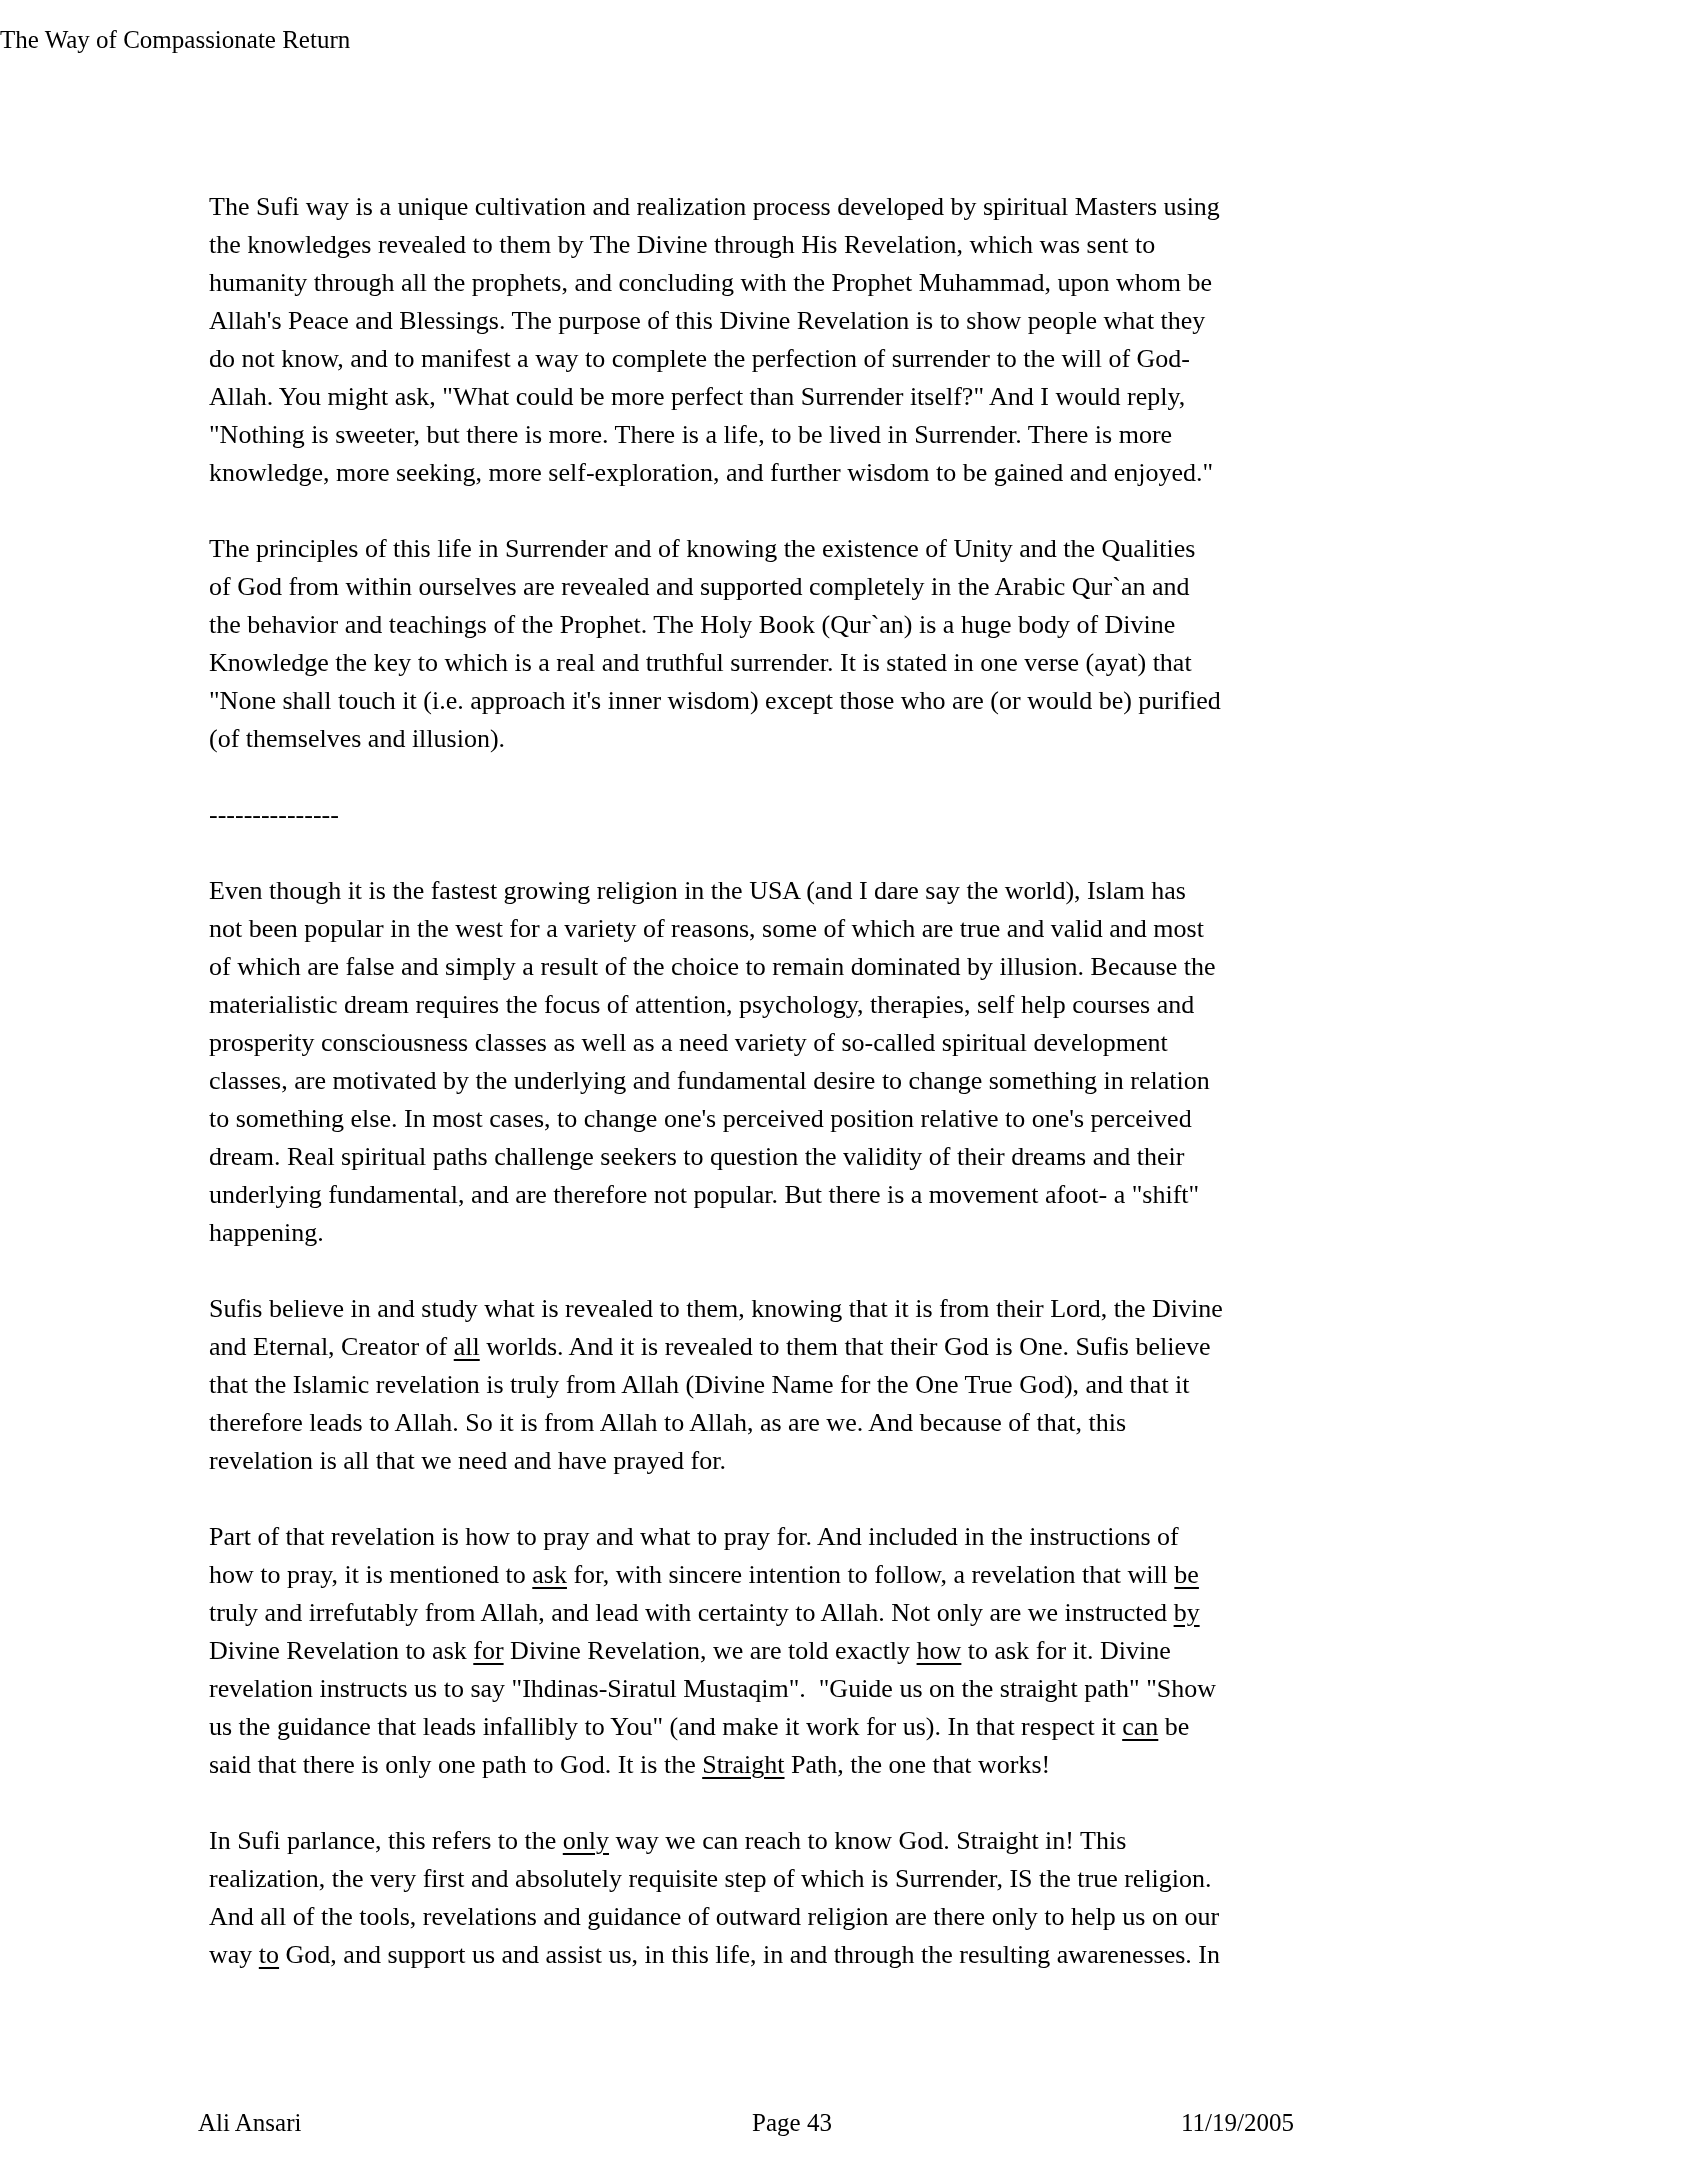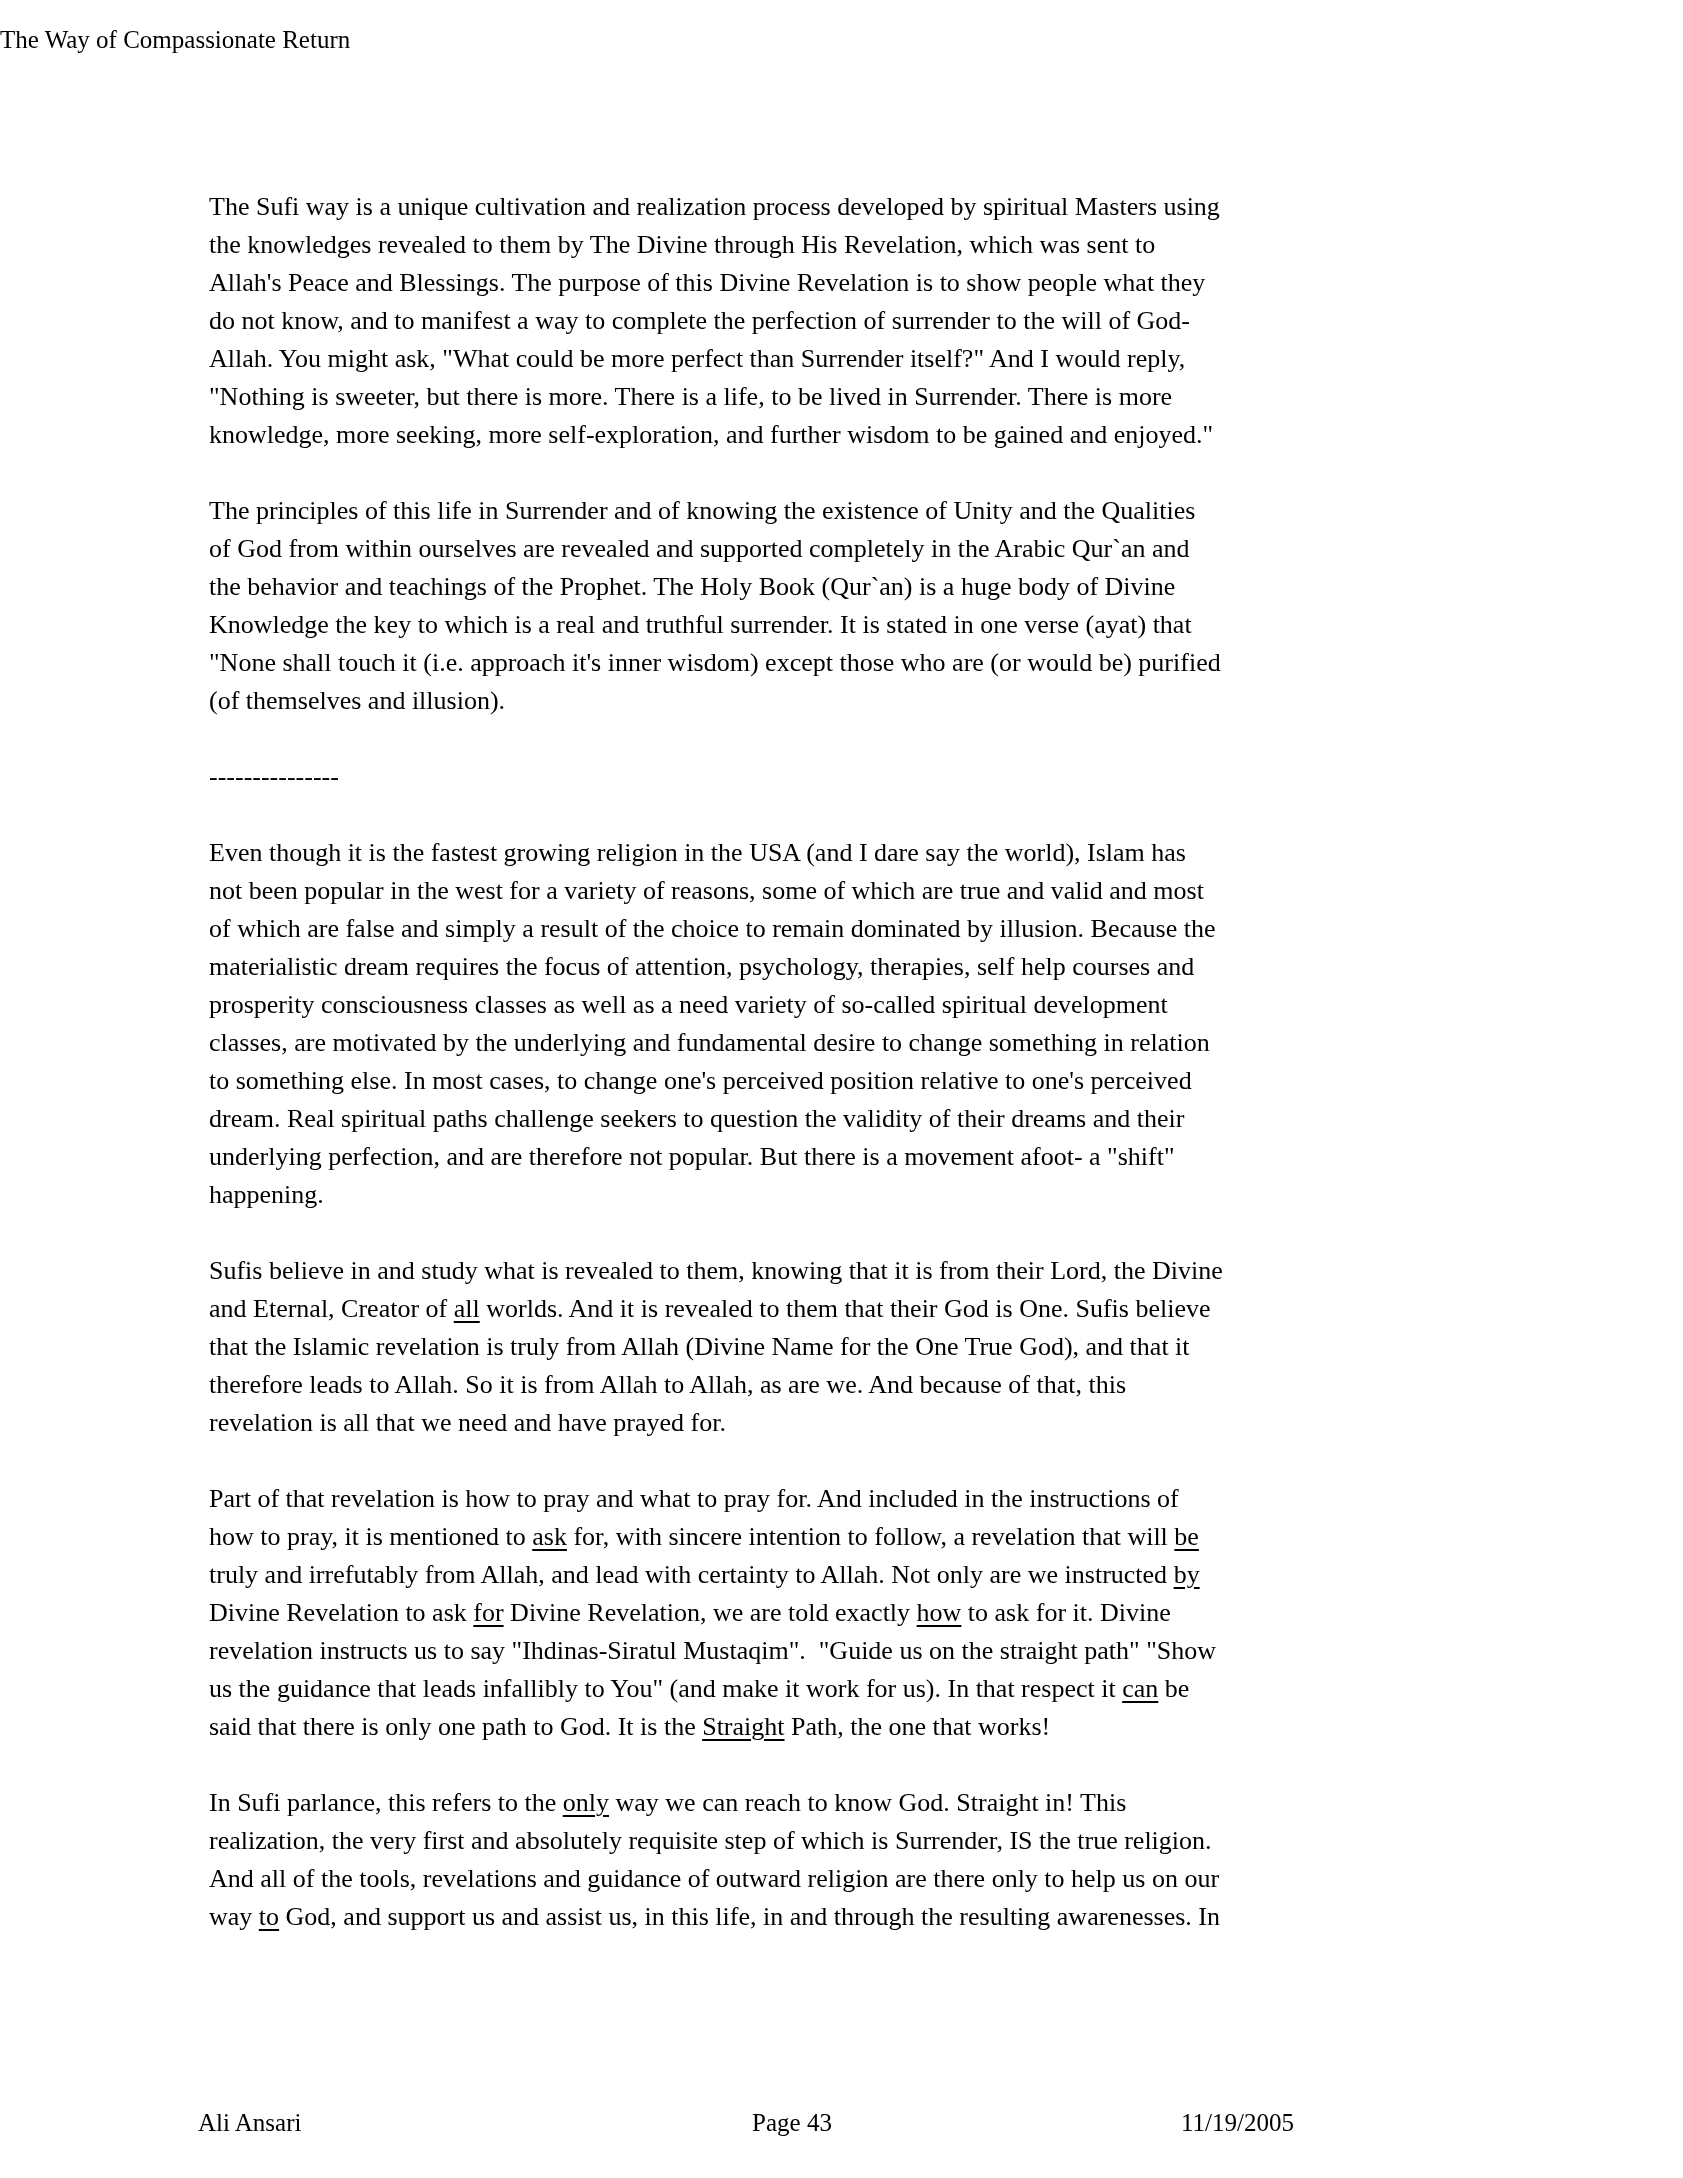--- a/index.html
+++ b/index.html
@@ -61,20 +61,21 @@
 <body>
 
 <div class="page-header">
   <span>The Way of Compassionate Return</span>
 </div>
 
 <div class="content">
     <div class="para">
       <div class="line">The Sufi way is a unique cultivation and realization process developed by spiritual Masters using</div>
       <div class="line">the knowledges revealed to them by The Divine through His Revelation, which was sent to</div>
+      <div class="line">humanity through all the prophets, and concluding with the Prophet Muhammad, upon whom be</div>
       <div class="line">Allah's Peace and Blessings. The purpose of this Divine Revelation is to show people what they</div>
       <div class="line">do not know, and to manifest a way to complete the perfection of surrender to the will of God-</div>
       <div class="line">Allah. You might ask, "What could be more perfect than Surrender itself?" And I would reply,</div>
       <div class="line">"Nothing is sweeter, but there is more. There is a life, to be lived in Surrender. There is more</div>
       <div class="line">knowledge, more seeking, more self-exploration, and further wisdom to be gained and enjoyed."</div>
     </div>
     <div class="para">
       <div class="line">The principles of this life in Surrender and of knowing the existence of Unity and the Qualities</div>
       <div class="line">of God from within ourselves are revealed and supported completely in the Arabic Qur`an and</div>
       <div class="line">the behavior and teachings of the Prophet. The Holy Book (Qur`an) is a huge body of Divine</div>
@@ -87,21 +88,21 @@
     </div>
     <div class="para">
       <div class="line">Even though it is the fastest growing religion in the USA (and I dare say the world), Islam has</div>
       <div class="line">not been popular in the west for a variety of reasons, some of which are true and valid and most</div>
       <div class="line">of which are false and simply a result of the choice to remain dominated by illusion. Because the</div>
       <div class="line">materialistic dream requires the focus of attention, psychology, therapies, self help courses and</div>
       <div class="line">prosperity consciousness classes as well as a need variety of so-called spiritual development</div>
       <div class="line">classes, are motivated by the underlying and fundamental desire to change something in relation</div>
       <div class="line">to something else. In most cases, to change one's perceived position relative to one's perceived</div>
       <div class="line">dream. Real spiritual paths challenge seekers to question the validity of their dreams and their</div>
-      <div class="line">underlying perfection, and are therefore not popular. But there is a movement afoot- a "shift"</div>
+      <div class="line">underlying fundamental, and are therefore not popular. But there is a movement afoot- a "shift"</div>
       <div class="line">happening.</div>
     </div>
     <div class="para">
       <div class="line">Sufis believe in and study what is revealed to them, knowing that it is from their Lord, the Divine</div>
       <div class="line">and Eternal, Creator of <u>all</u> worlds. And it is revealed to them that their God is One. Sufis believe</div>
       <div class="line">that the Islamic revelation is truly from Allah (Divine Name for the One True God), and that it</div>
       <div class="line">therefore leads to Allah. So it is from Allah to Allah, as are we. And because of that, this</div>
       <div class="line">revelation is all that we need and have prayed for.</div>
     </div>
     <div class="para">

